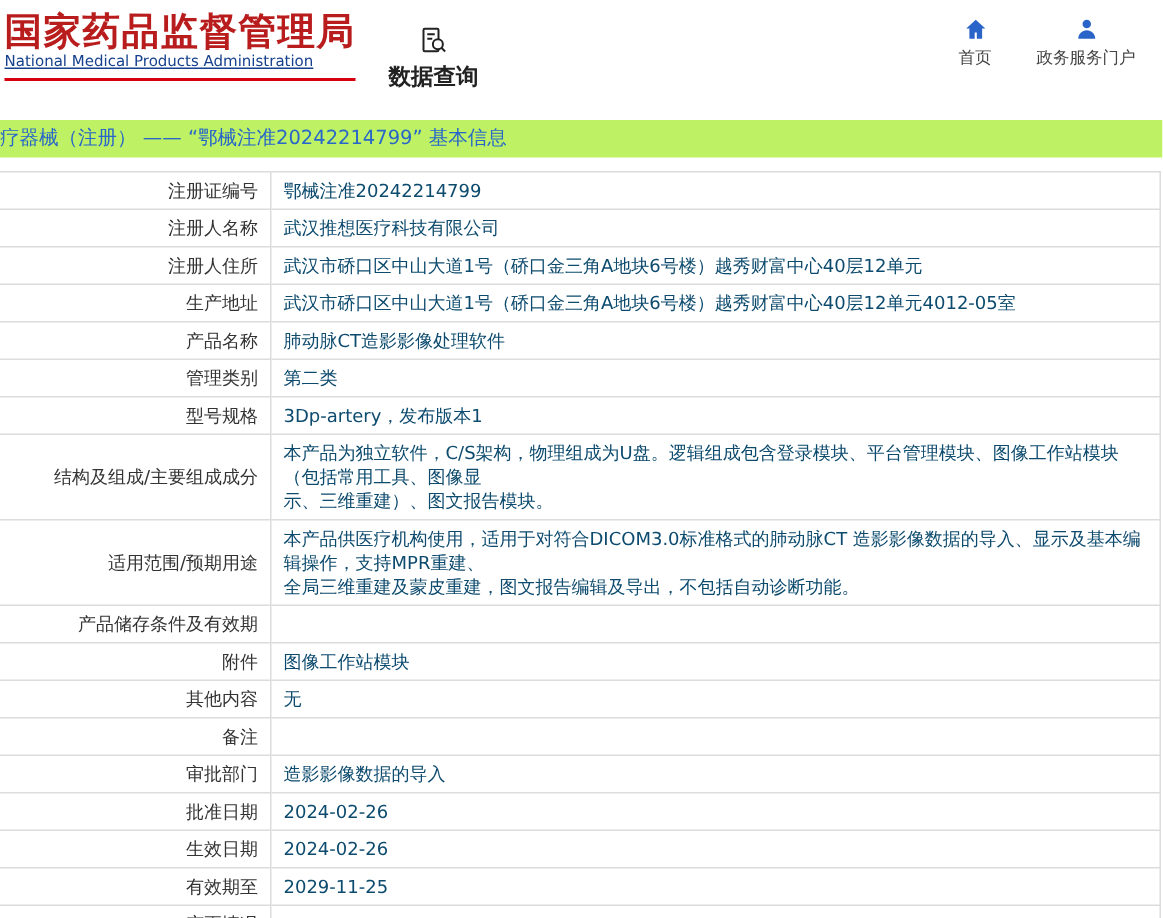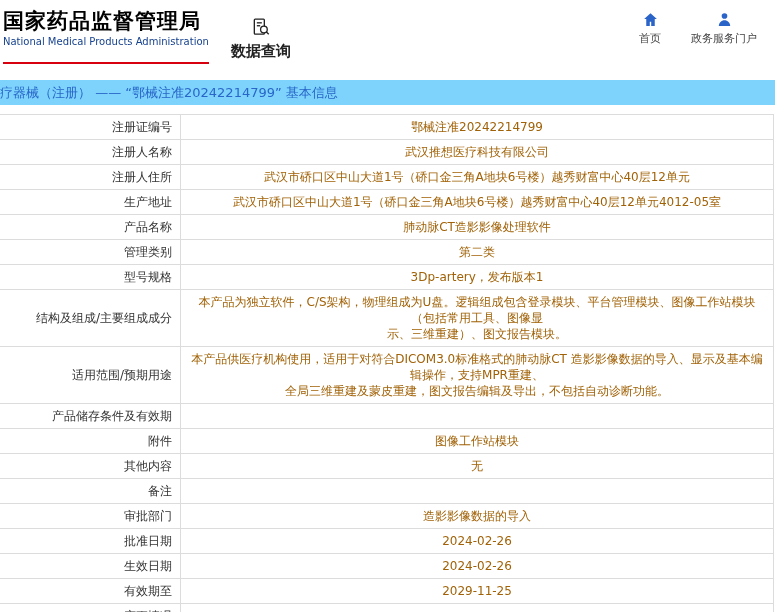--- a/index.html
+++ b/index.html
@@ -10,59 +10,59 @@
     display:flex; flex-direction:column;
   }
   
   .header {
     height:78px; background:#fff;
     display:flex; align-items:flex-start;
     padding:8px 18px 0 3px; flex:0 0 auto;
   }
   .logo { display:inline-block; }
   .logo-cn {
-    font-size:21px; font-weight:bold; color:#000000; letter-spacing:1px;
+    font-size:25px; font-weight:bold; color:#b91c1c; letter-spacing:1px;
     line-height:26px; white-space:nowrap;
   }
   .logo-en {
     display:block; font-size:10px; color:#16418e;
-    padding:2px 0 15px; border-bottom:2px solid #d6000f; white-space:nowrap;
+    padding:2px 0 5px; border-bottom:2px solid #d6000f; white-space:nowrap;text-decoration:underline;
   }
   .query-block {
     display:flex; align-items:center; gap:5px;
     margin-left:22px; margin-top:9px;
     font-size:15px; font-weight:bold; color:#222; white-space:nowrap;flex-direction:column;
   }
   .header-right {
     margin-left:auto; display:flex; gap:30px; margin-top:3px;
   }
   .nav-item {
     display:flex; flex-direction:column; align-items:center; gap:3px;
     font-size:11px; color:#444; cursor:pointer; white-space:nowrap;text-align:center;
   }
   
   .titlebar {
-    background:#7dd3fc; height:25px; line-height:25px;
+    background:#bef264; height:25px; line-height:25px;
     font-size:13px; color:#2866c9; white-space:nowrap;
     padding-left:0; margin-top:2px; flex:0 0 auto;
   }
   
   .table-wrap { margin-top:9px; flex:0 0 auto; }
   table {
     border-collapse:collapse; table-layout:fixed;
     width:786px; margin-left:-12px;
   }
   th, td {
     border:1px solid #dcdcdc;
     font-size:12px; font-weight:normal;
     line-height:16px; padding:4px 8px;
     vertical-align:middle;
   }
   th { width:192px; text-align:right; color:#333; }
-  td { text-align:center; white-space:pre-line; word-break:break-all; color:#a16207; }
+  td { text-align:left; white-space:pre-line; word-break:break-all; color:#0c4a6e; }
   
   .bottom-strip { flex:1 1 auto; background:#efefef; }
   .icon { display:inline-flex; align-items:center; justify-content:center; }
 </style>
 </head>
 <body>
 
 <div class="header">
   <div class="logo">
     <div class="logo-cn">国家药品监督管理局</div>

